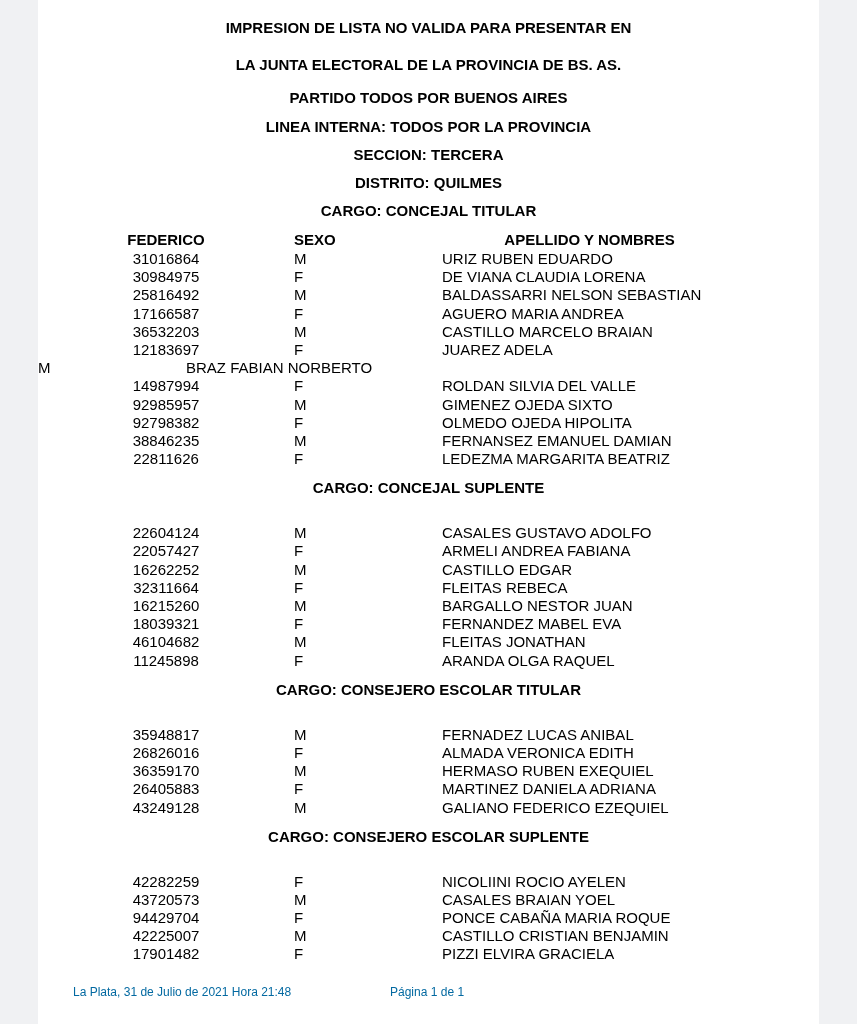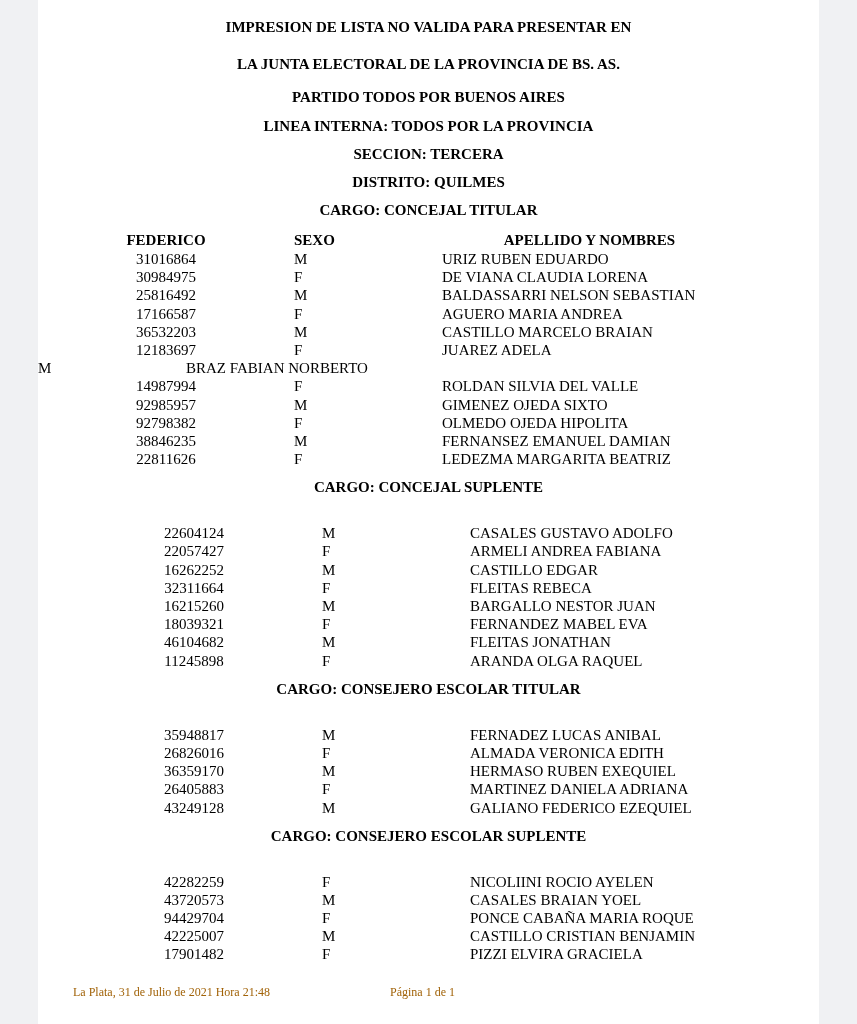--- a/index.html
+++ b/index.html
@@ -10,21 +10,20 @@
     width: 857px;
     height: 1024px;
     background: #f0f1f3;
     font-family: "Liberation Sans", sans-serif;
     color: #000;
     overflow: hidden;
   }
   .canvas {
     width: 857px;
     height: 756px;
-    font-family: Liberation Serif, serif;
   }
   .page {
     width: 781px;
     height: 1024px;
     margin-left: 38px;
     background: #ffffff;
     box-sizing: border-box;
     padding-top: 20px;
     overflow: hidden;
   }
@@ -48,32 +47,32 @@
     font-size: 15px;
     line-height: 18.2px;
     white-space: nowrap;
   }
   .thead {
     font-weight: bold;
     margin-top: 14px;
     height: 18px;
     line-height: 16px;
   }
-  .section:not(:first-child) .rows { margin-top: 29px; margin-left: 28px; }
+  .section:not(:first-child) .rows { margin-top: 29px; }
   .c1 { width: 256px; text-align: center; }
   .c2 { width: 104px; text-align: left; }
   .c3 { width: 383px; padding-left: 44px; box-sizing: border-box; text-align: left; }
   .thead .c3 { padding-left: 0; text-align: center; }
   .footer {
     position: relative;
     margin-top: 22px;
     height: 13px;
     font-size: 12px;
     line-height: 13px;
-    color: #a16207;
+    color: #0369a1;
   }
   .f-date { position: absolute; left: 35px; top: 0; white-space: nowrap; }
   .f-page { position: absolute; left: 352px; top: 0; white-space: nowrap; }
 </style>
 </head>
 <body>
 
 <div class="canvas">
   <div class="page">
     <div id="titles">

